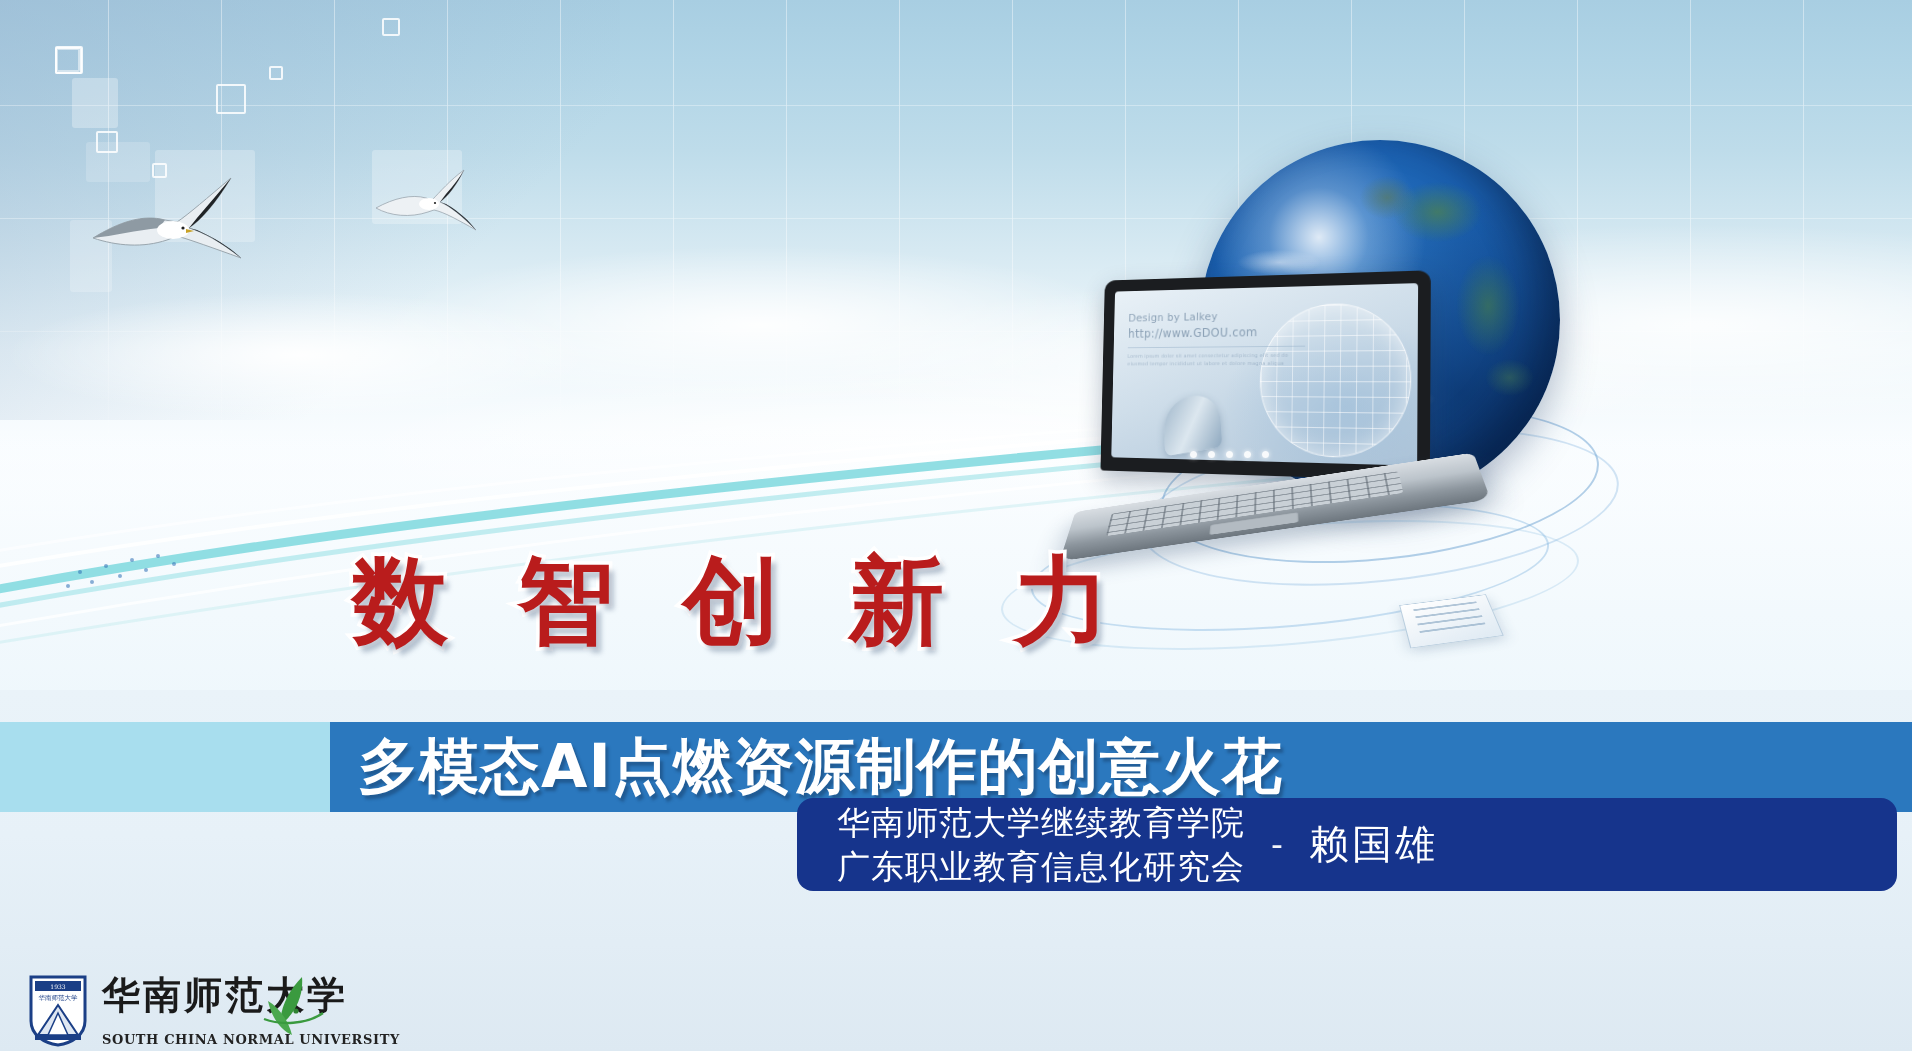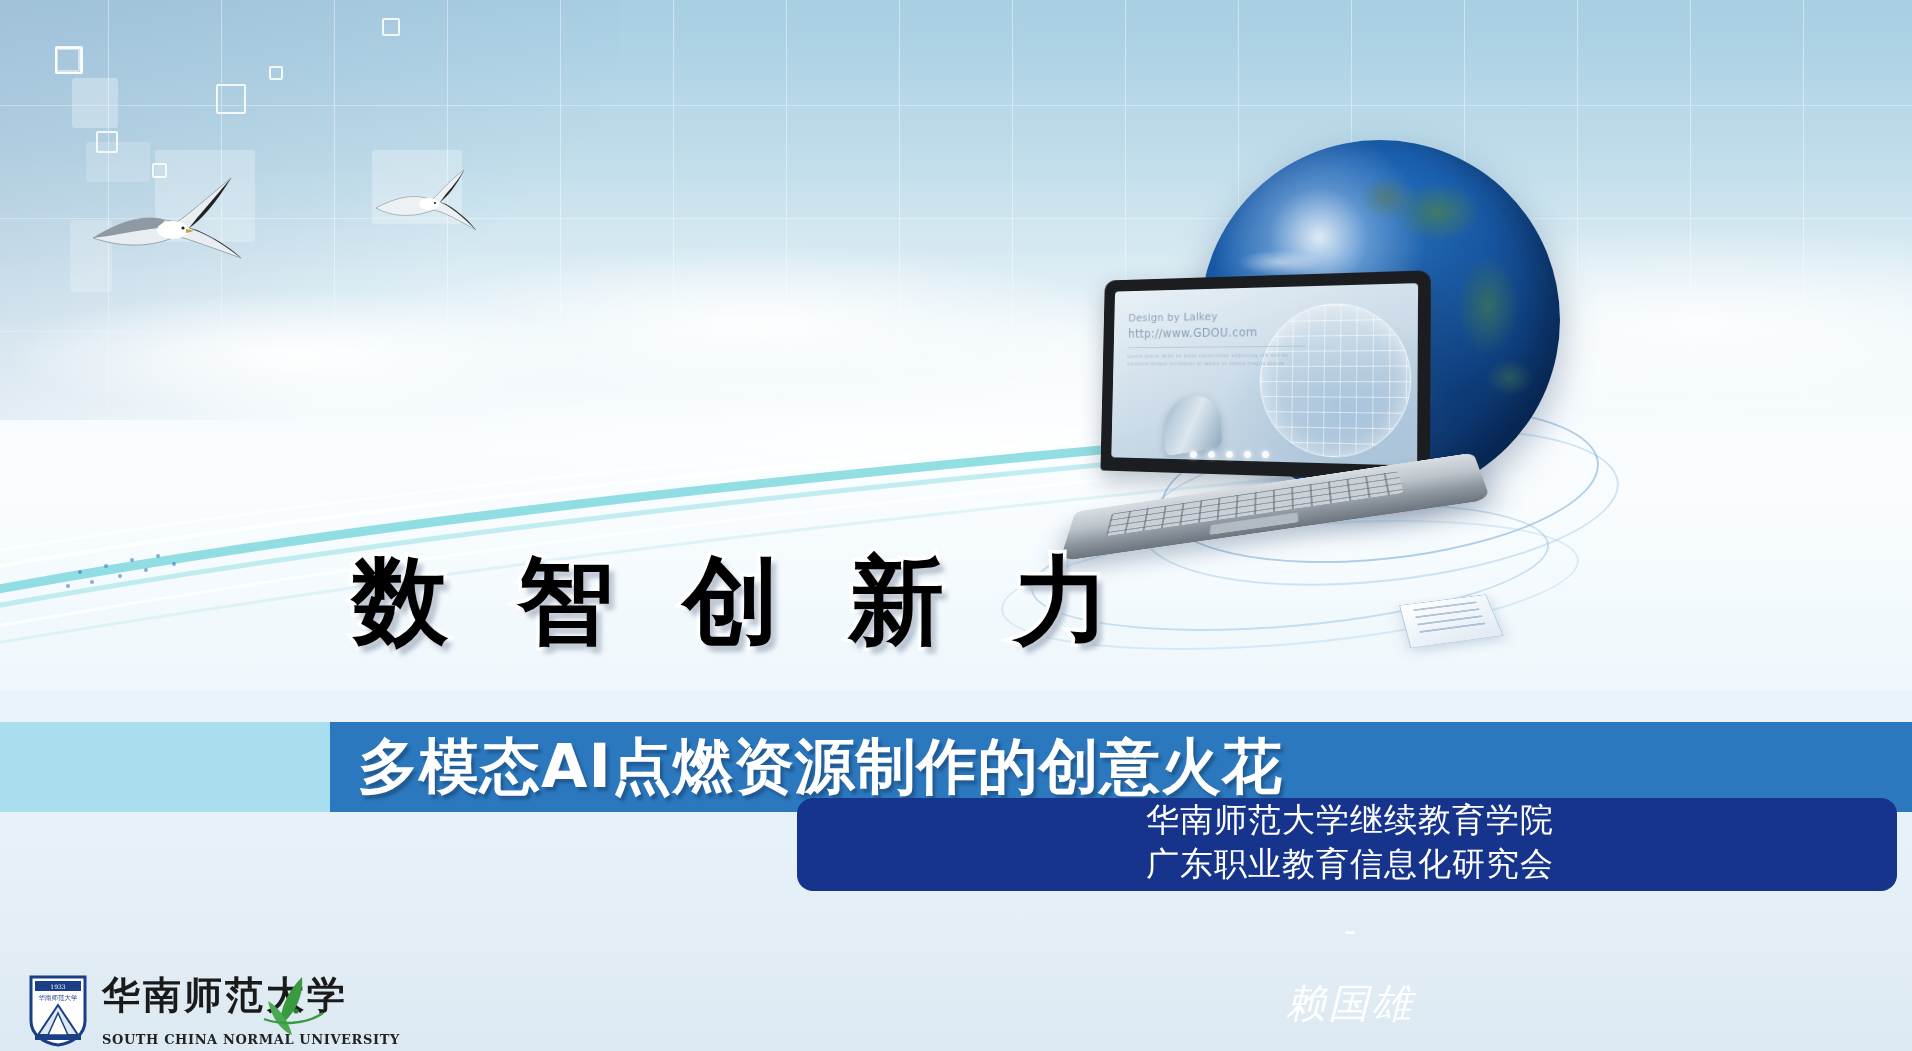--- a/index.html
+++ b/index.html
@@ -180,21 +180,21 @@
     border:1px solid rgba(150,180,205,.6);
     transform:perspective(700px) rotateX(52deg) rotateZ(-12deg);
     box-shadow:0 6px 14px rgba(60,95,130,.22);
   }
   .doc i { display:block; height:3px; margin:9px 12px 0; background:rgba(120,155,185,.55); }
 
   
   .main-title {
     position:absolute; left:352px; top:538px;
     font-size:96px; font-weight:700; letter-spacing:18px;
-    color:#000000; white-space:nowrap;
+    color:#b91c1c; white-space:nowrap;
     -webkit-text-stroke:7px #ffffff;
     paint-order:stroke fill;
     text-shadow:5px 6px 5px rgba(105,125,150,.45);
   }
 
   
   .banner-cyan {
     position:absolute; left:0; top:722px; width:404px; height:90px;
     background:#a8deee;
   }
@@ -207,25 +207,25 @@
     display:flex; align-items:center;
     font-size:60px; font-weight:700; letter-spacing:1px; color:#ffffff;
     white-space:nowrap;
     text-shadow:3px 4px 3px rgba(20,55,95,.45);
   }
 
   
   .presenter {
     position:absolute; left:797px; top:798px; width:1100px; height:93px;
     background:#16348c; border-radius:16px;
-    display:flex; align-items:center; padding:0 34px 0 40px; gap:26px;flex-direction:column;
+    display:flex; align-items:center; padding:0 34px 0 40px; gap:26px;
   }
   .affil { color:#ffffff; font-size:33px; line-height:1.32; letter-spacing:1px; white-space:nowrap; }
   .dash { color:#ffffff; font-size:33px; opacity:.95; }
-  .speaker { color:#ffffff; font-size:40px; letter-spacing:3px; white-space:nowrap;font-style:italic; }
+  .speaker { color:#ffffff; font-size:40px; letter-spacing:3px; white-space:nowrap; }
 
   
   .footer { position:absolute; left:0; bottom:0; width:1875px; height:110px; }
   .logo-scnu { position:absolute; left:28px; bottom:4px; display:flex; align-items:flex-end; gap:14px; }
   .crest { width:60px; height:74px; }
   .scnu-words { display:flex; flex-direction:column; }
   .scnu-cn { font-family:"DejaVu Serif","Liberation Serif",serif; font-size:38px; font-weight:700; color:#1a1a1a; letter-spacing:3px; line-height:1; }
   .scnu-en { font-family:"DejaVu Serif","Liberation Serif",serif; font-size:13px; font-weight:700; color:#222; letter-spacing:.6px; margin-top:18px; }
   .logo-gdou { position:absolute; left:262px; bottom:6px; display:flex; align-items:flex-end; gap:6px; }
   .leaf { width:62px; height:70px; }

